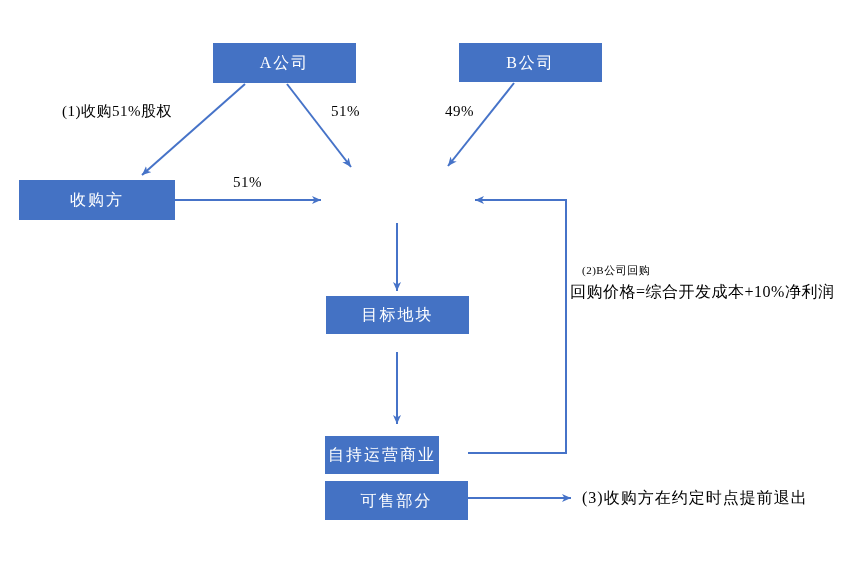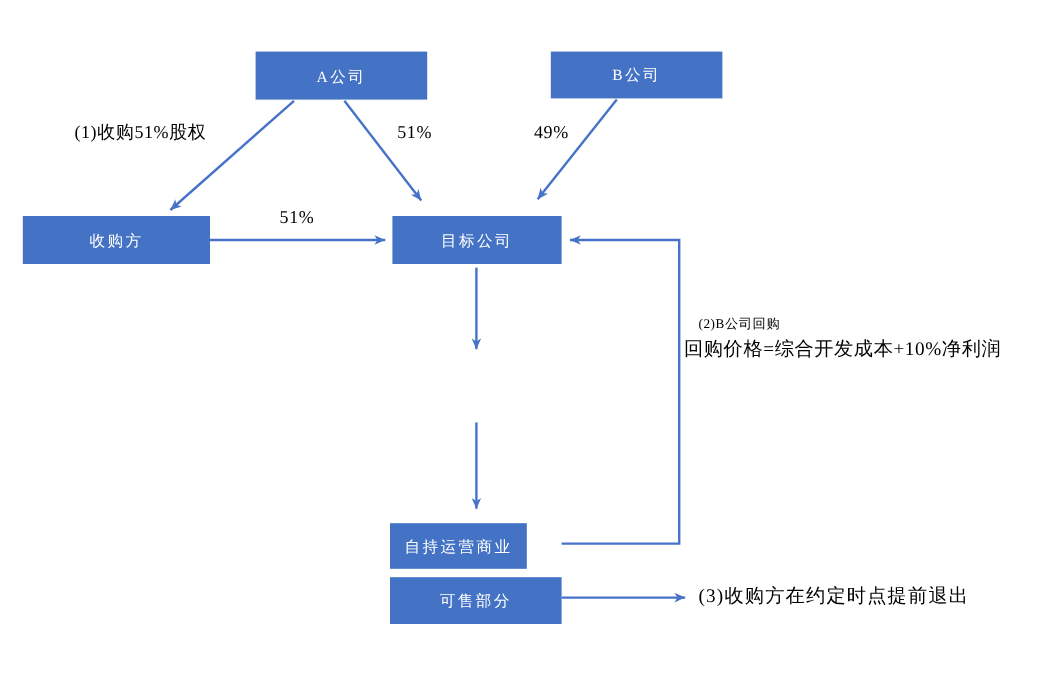--- a/index.html
+++ b/index.html
@@ -18,21 +18,21 @@
     font-family:"Liberation Serif","DejaVu Serif",serif;
   }
   .arrows{position:absolute;left:0;top:0;width:864px;height:579px;}
   .edge{stroke:var(--arrow);stroke-width:2;fill:none;}
   .ah{fill:var(--arrow);}
   .node{
     position:absolute;
     background:var(--box-fill);
     color:var(--box-text);
     display:flex;align-items:center;justify-content:center;
-    font-size:13px;letter-spacing:2px;line-height:1;
+    font-size:16px;letter-spacing:2px;line-height:1;
     white-space:nowrap;
   }
   #node-company-a{left:213px;top:43px;width:143px;height:40px;}
   #node-company-b{left:459px;top:43px;width:143px;height:39px;}
   #node-acquirer{left:19px;top:180px;width:156px;height:40px;}
   #node-target-company{left:327px;top:180px;width:141px;height:40px;}
   #node-target-land{left:326px;top:296px;width:143px;height:38px;}
   #node-self-operated{left:325px;top:436px;width:114px;height:38px;}
   #node-sellable{left:325px;top:481px;width:143px;height:39px;}
   .lbl{
@@ -68,21 +68,21 @@
     <line class="edge" x1="167" y1="200" x2="321" y2="200" marker-end="url(#ah)"></line>
     <line class="edge" x1="397" y1="223" x2="397" y2="291" marker-end="url(#ah)"></line>
     <line class="edge" x1="397" y1="352" x2="397" y2="424" marker-end="url(#ah)"></line>
     <path class="edge" d="M468,453 L566,453 L566,200 L475,200" marker-end="url(#ah)"></path>
     <line class="edge" x1="468" y1="498" x2="571" y2="498" marker-end="url(#ah)"></line>
   </svg>
 
   <div class="node" id="node-company-a">A公司</div>
   <div class="node" id="node-company-b">B公司</div>
   <div class="node" id="node-acquirer">收购方</div>
-  <div class="node" id="node-target-company">目标公司</div>
+  <div class="node" id="node-target-land">目标地块</div>
   <div class="node" id="node-self-operated">自持运营商业</div>
   <div class="node" id="node-sellable">可售部分</div>
 
   <div class="lbl" id="lbl-step1">(1)收购51%股权</div>
   <div class="lbl" id="lbl-share-a">51%</div>
   <div class="lbl" id="lbl-share-b">49%</div>
   <div class="lbl" id="lbl-share-acquirer">51%</div>
   <div class="lbl" id="lbl-step2-l1">(2)B公司回购</div>
   <div class="lbl" id="lbl-step2-l2">回购价格=综合开发成本+10%净利润</div>
   <div class="lbl" id="lbl-step3">(3)收购方在约定时点提前退出</div>

